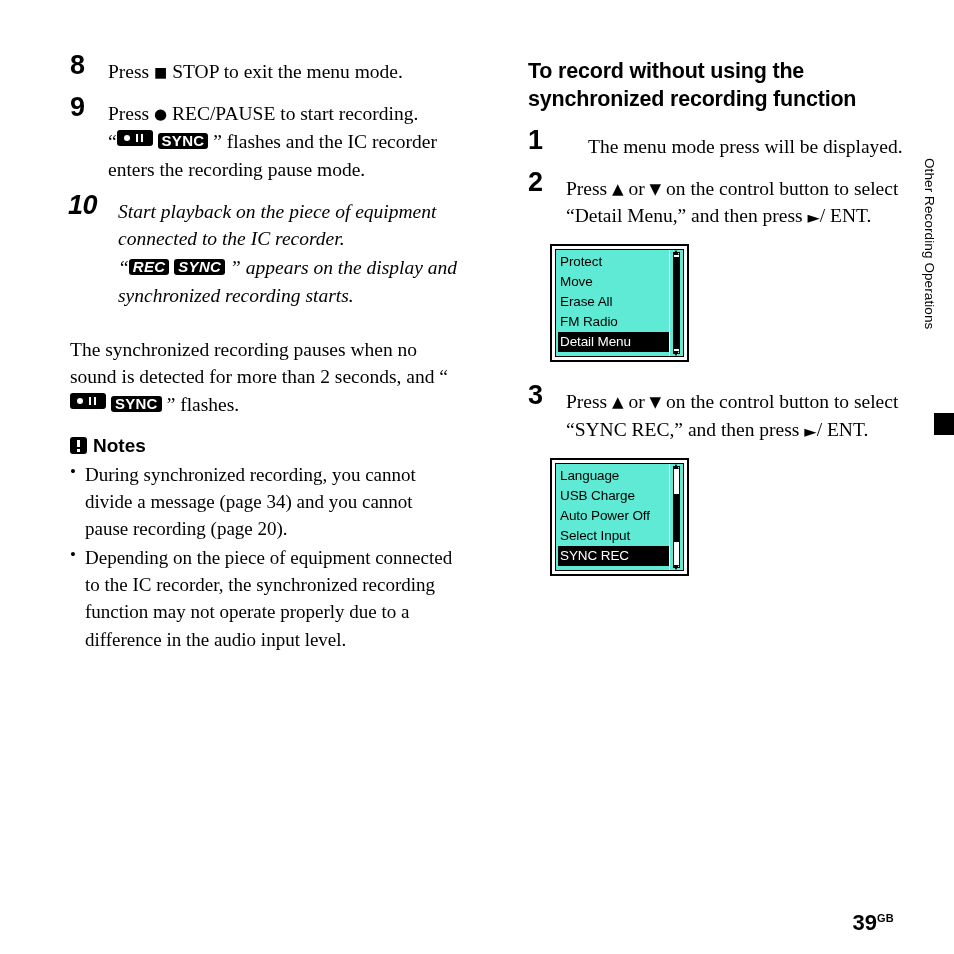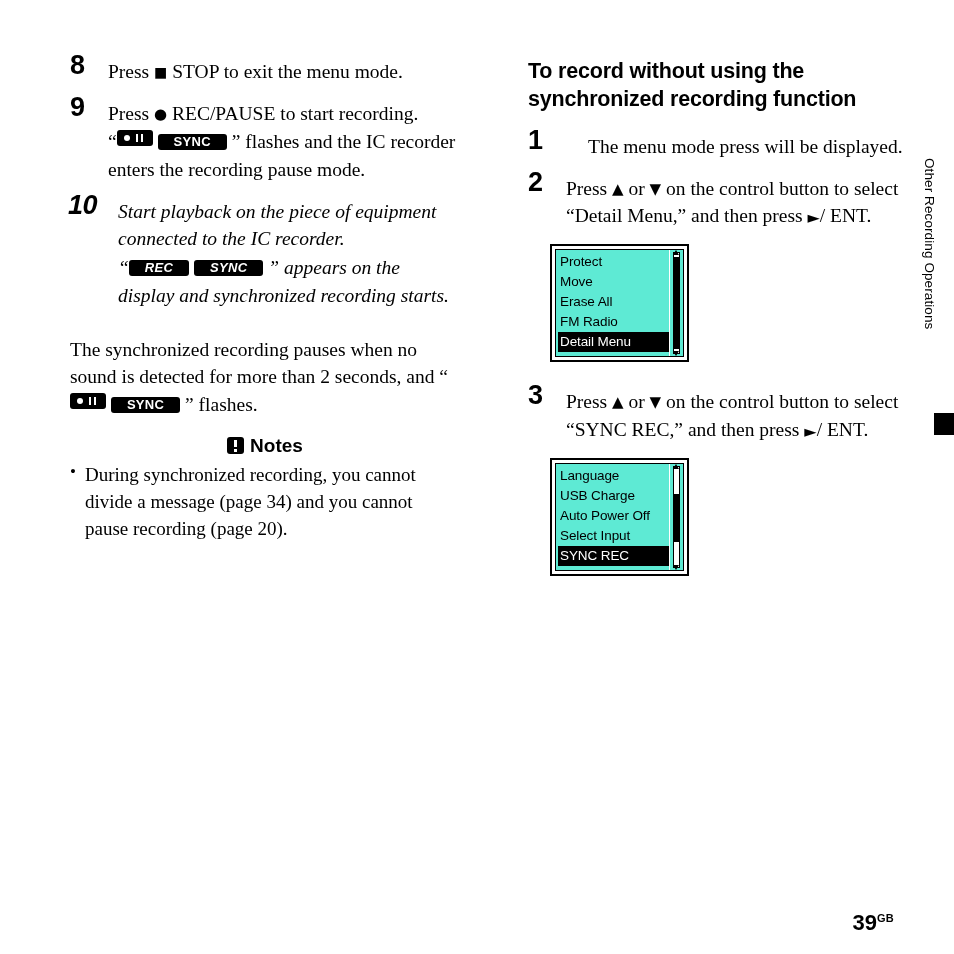--- a/index.html
+++ b/index.html
@@ -82,21 +82,20 @@
   
   .notes-head {
     font-family: "Liberation Sans", "DejaVu Sans", sans-serif;
     font-weight: bold;
     font-size: 19px;
     margin-top: 16px;
     margin-bottom: 4px;
     display: flex;
     align-items: center;
     gap: 6px;
-    justify-content: center;
   }
   .excl-icon {
     display: inline-block;
     width: 17px;
     height: 17px;
     background: #000;
     border-radius: 3px;
     position: relative;
     flex: 0 0 auto;
   }
@@ -149,23 +148,23 @@
     letter-spacing: -0.2px;
   }
 
   
   .badge {
     display: inline-block;
     background: #000;
     color: #fff;
     font-family: "Liberation Sans", "DejaVu Sans", sans-serif;
     font-weight: bold;
-    font-size: 13px;
+    font-size: 15px;
     line-height: 16px;
-    padding: 0 16px;
+    padding: 0 4px;
     border-radius: 3px;
     vertical-align: 2px;
     letter-spacing: 0.3px;
   }
   .badge-recpause {
     display: inline-block;
     background: #000;
     border-radius: 3px;
     width: 36px;
     height: 16px;
@@ -374,20 +373,21 @@
         <span>The synchronized recording pauses when no sound is detected for more than 2 seconds, and “</span><span class="badge-recpause"><span class="dot"></span><span class="pb1"></span><span class="pb2"></span></span> <span class="badge">SYNC</span> <span>” flashes.</span>
       </p>
     </div>
 
     <div class="notes-head">
       <span class="excl-icon"></span>
       <span>Notes</span>
     </div>
     <ul class="notes-list">
       <li>During synchronized recording, you cannot divide a message (page 34) and you cannot pause recording (page 20).</li>
+      <li>Depending on the piece of equipment connected to the IC recorder, the synchronized recording function may not operate properly due to a difference in the audio input level.</li>
     </ul>
   </div>
 
   <div class="col-right">
 
     <h2 class="section-head">To record without using the synchronized recording function</h2>
 
     <div class="step">
       <span class="step-num">1</span>
       <div class="step-body">

